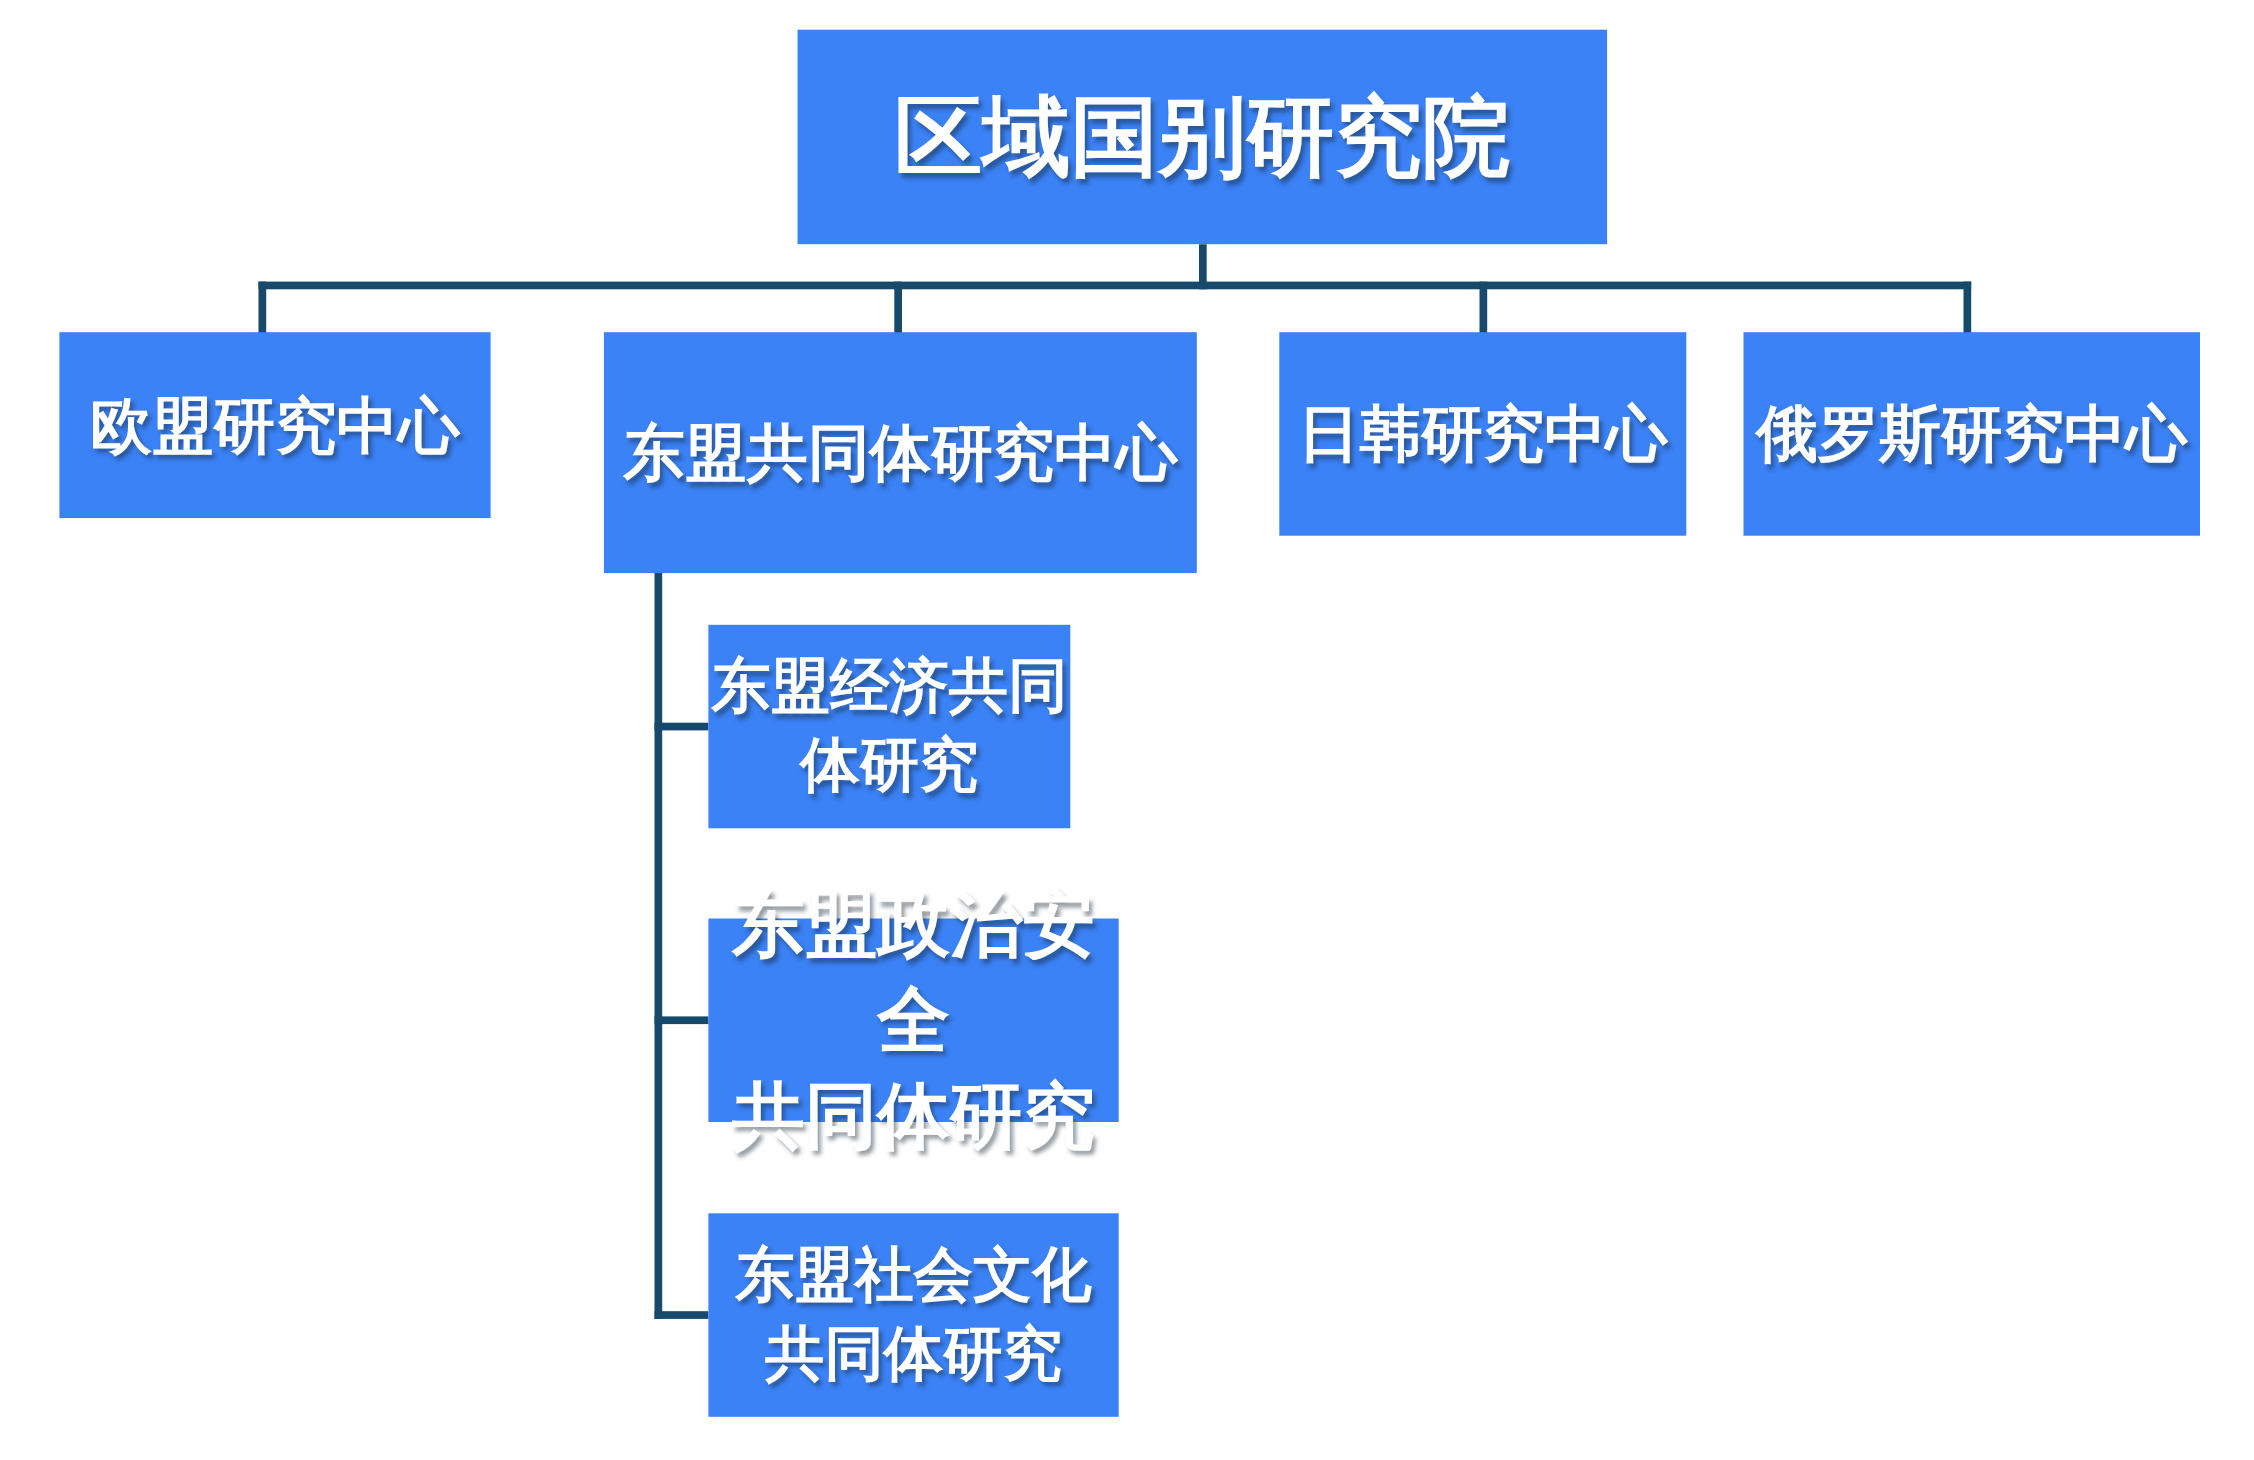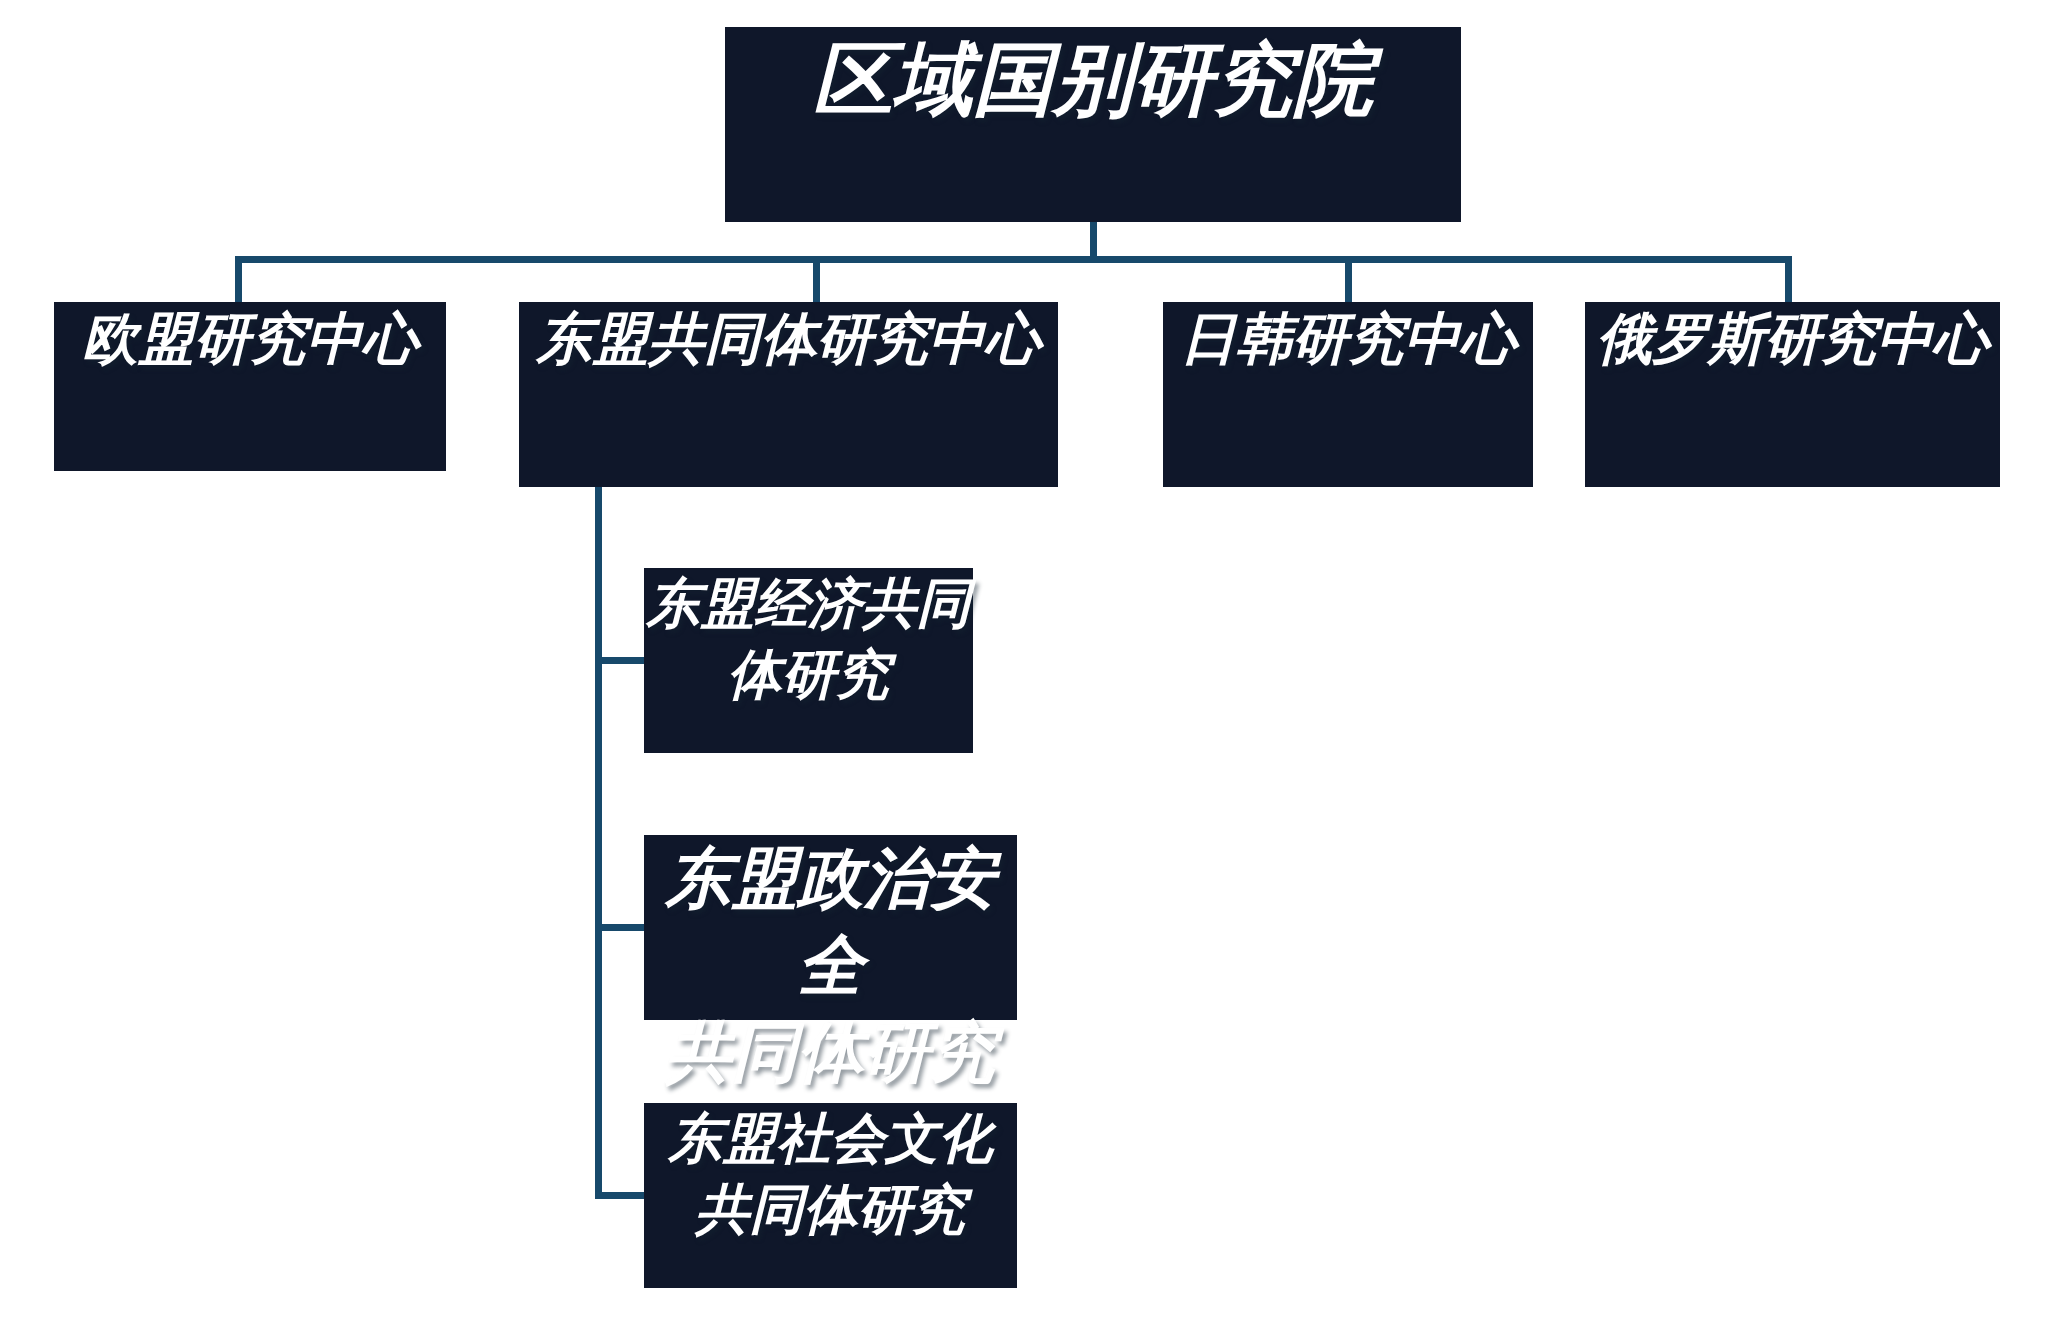--- a/index.html
+++ b/index.html
@@ -10,42 +10,41 @@
   .canvas {
     position: relative;
     width: 2049px;
     height: 1327px;
     background: #FFFFFF;
     font-family: "Liberation Sans", "DejaVu Sans", sans-serif;
     overflow: hidden;
   }
   .box {
     position: absolute;
-    background: #0f172a;
+    background: #3b82f6;
     color: #FFFFFF;
     font-weight: bold;
     display: flex;
     flex-direction: column;
     align-items: center;
-    justify-content: flex-start;
+    justify-content: center;
     text-align: center;
     text-shadow: 3px 4px 4px rgba(20, 35, 48, 0.45);
     box-sizing: border-box;
     line-height: 1.32;
-    font-style: italic;
   }
   .conn {
     position: absolute;
     background: #17496B;
   }
 
   
   .box-root  { left: 725px;  top: 27px;   width: 736px; height: 195px; font-size: 80px; }
   .box-eu    { left: 54px;   top: 302px;  width: 392px; height: 169px; font-size: 56px; }
-  .box-asean { left: 519px;  top: 302px;  width: 539px; height: 185px; font-size: 56px; }
+  .box-asean { left: 549px;  top: 302px;  width: 539px; height: 219px; font-size: 56px; }
   .box-jk    { left: 1163px; top: 302px;  width: 370px; height: 185px; font-size: 56px; }
   .box-ru    { left: 1585px; top: 302px;  width: 415px; height: 185px; font-size: 56px; }
   .box-aec   { left: 644px;  top: 568px;  width: 329px; height: 185px; font-size: 54px; }
   .box-apsc  { left: 644px;  top: 835px;  width: 373px; height: 185px; font-size: 66px; }
   .box-ascc  { left: 644px;  top: 1103px; width: 373px; height: 185px; font-size: 54px; }
 
   
   .conn-root-stub  { left: 1090px; top: 222px;  width: 7px;    height: 41px; }
   .conn-rail       { left: 235px;  top: 256px;  width: 1557px; height: 7px;  }
   .conn-drop-eu    { left: 235px;  top: 256px;  width: 7px;    height: 47px; }

